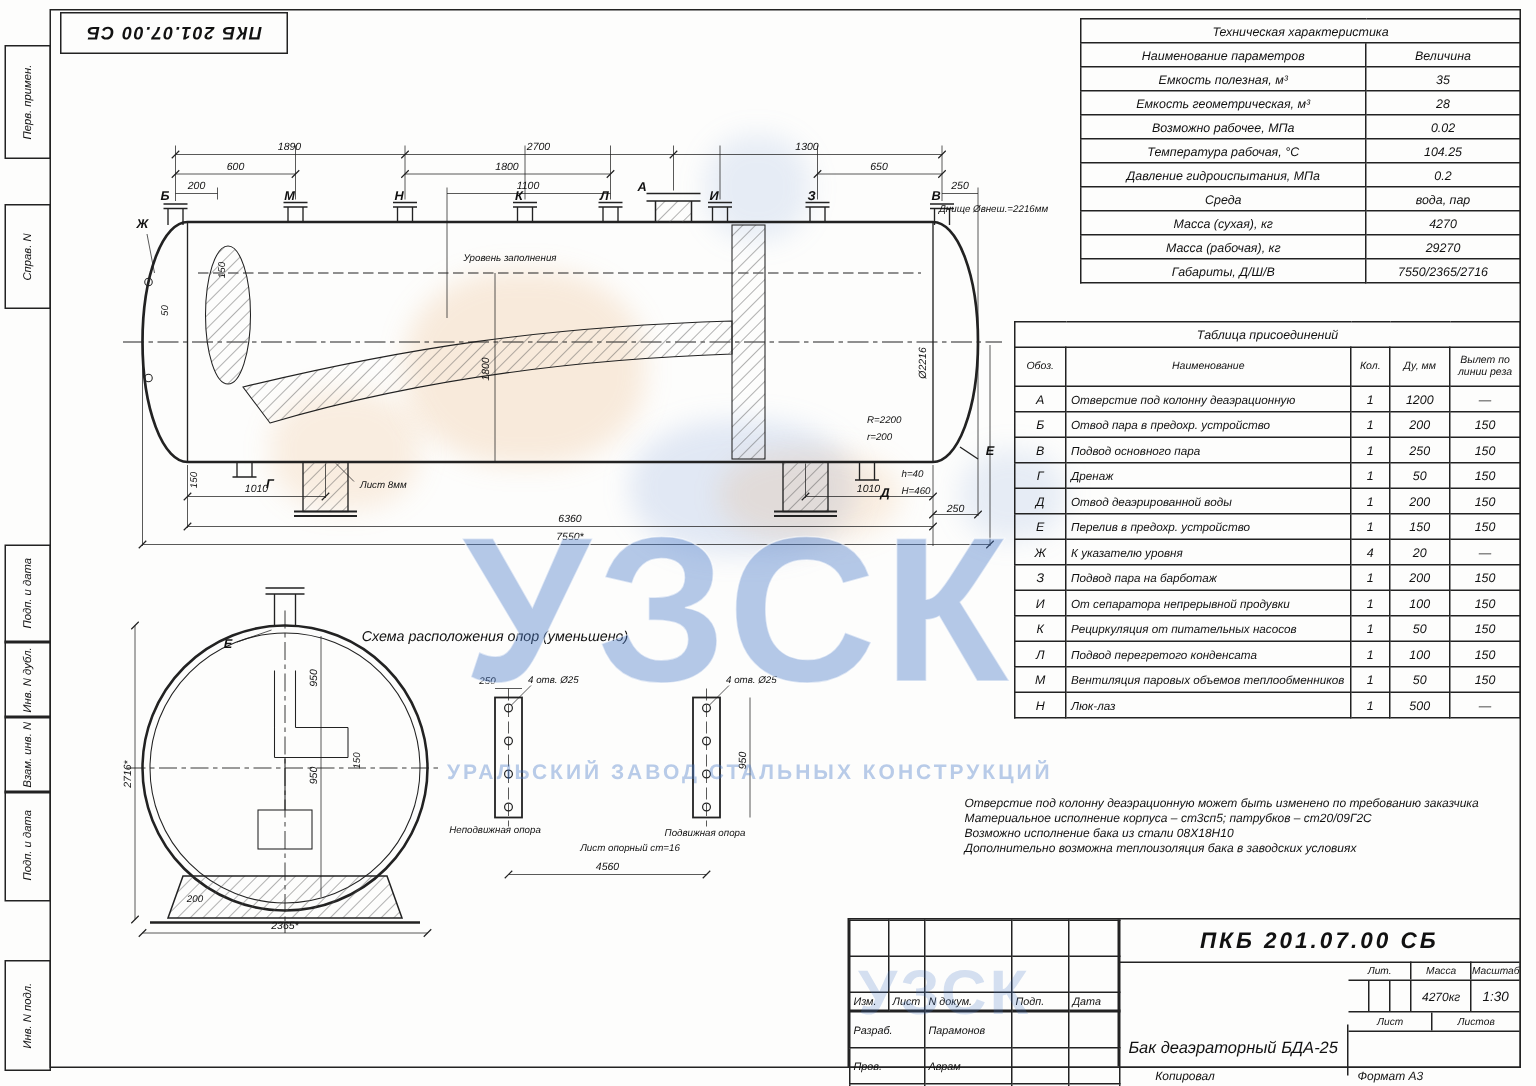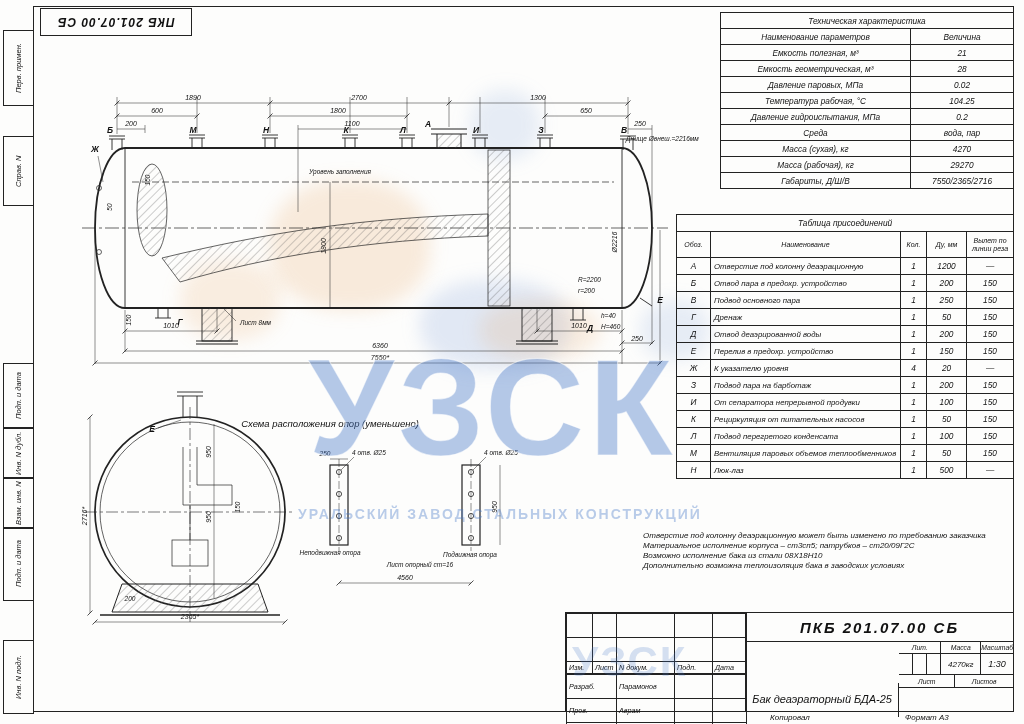--- a/index.html
+++ b/index.html
@@ -245,28 +245,28 @@
       <tbody>
           <tr class="h15">
             <td colspan="2" class="ttl">Техническая характеристика</td>
           </tr>
       <tr class="h15">
         <td>Наименование параметров</td>
         <td>Величина</td>
       </tr>
       <tr>
         <td>Емкость полезная, м³</td>
-        <td>21</td>
+        <td>35</td>
       </tr>
           <tr>
         <td>Емкость геометрическая, м³</td>
         <td>28</td>
       </tr>
           <tr>
-        <td>Давление паровых, МПа</td>
+        <td>Возможно рабочее, МПа</td>
         <td>0.02</td>
       </tr>
           <tr>
         <td>Температура рабочая, °С</td>
         <td>104.25</td>
       </tr>
           <tr>
         <td>Давление гидроиспытания, МПа</td>
         <td>0.2</td>
       </tr>

